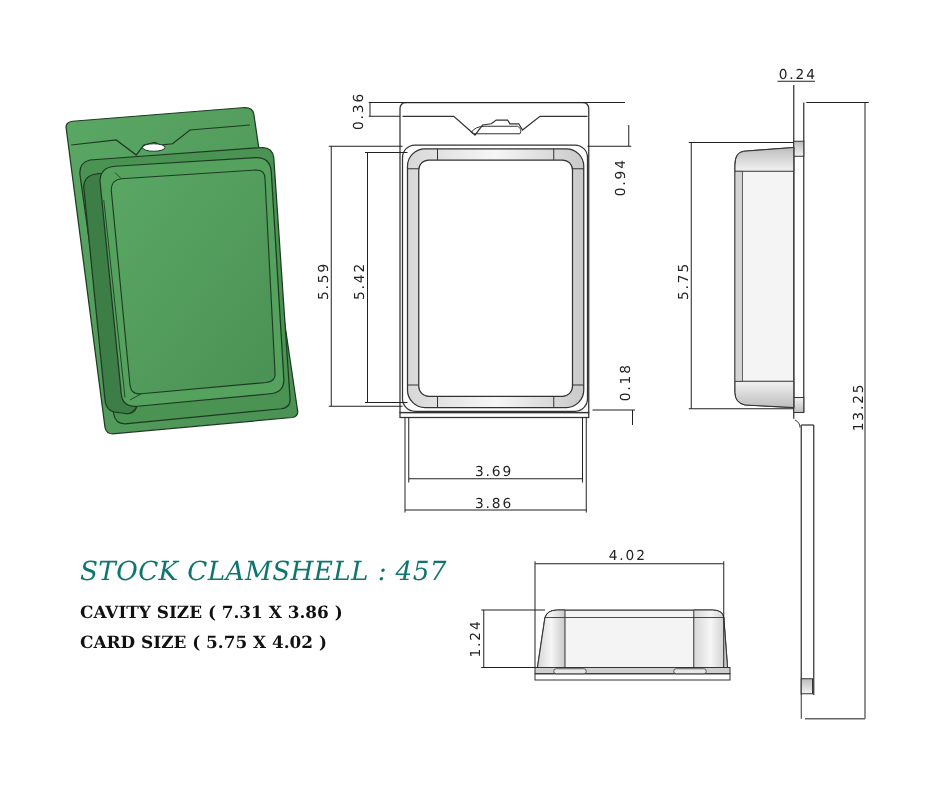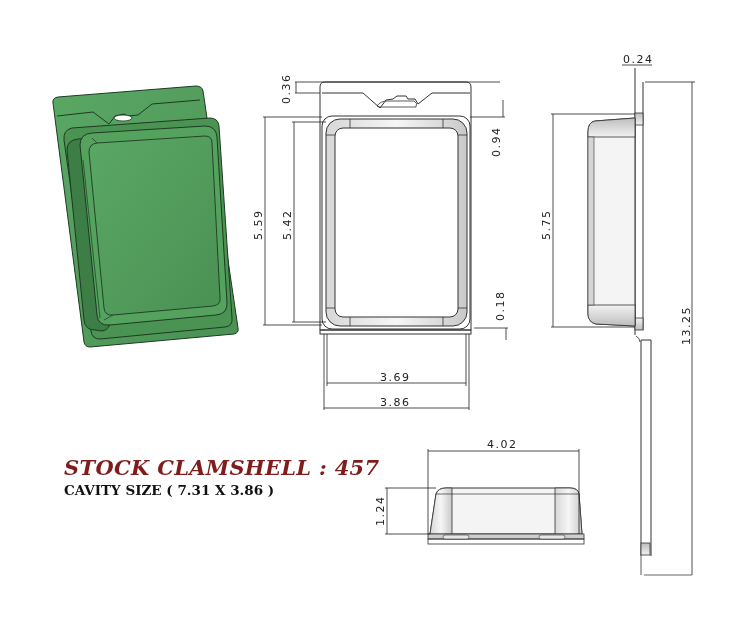--- a/index.html
+++ b/index.html
@@ -1,19 +1,19 @@
 <!DOCTYPE html>
 <html><head>
 <meta charset="utf-8">
 <style>
   html, body { margin: 0; padding: 0; background: #ffffff; }
   #stage { position: relative; width: 756px; height: 631px; background: #ffffff; overflow: hidden; }
   svg { position: absolute; left: 0; top: 0; }
   .dimtxt { font-family: "DejaVu Sans", sans-serif; font-size: 11px; fill: #222; letter-spacing: 1.5px; }
-  .title { position: absolute; left: 64px; top: 455px; font-family: "DejaVu Serif", serif; font-weight: bold; font-style: italic; font-size: 21px; color: #7f1d1d; white-space: nowrap; letter-spacing: 0.3px; }
+  .title { position: absolute; left: 64px; top: 445px; font-family: "DejaVu Serif", serif; font-weight: normal; font-style: italic; font-size: 21px; color: #0f766e; white-space: nowrap; letter-spacing: 0.3px; }
   .line1, .line2 { position: absolute; left: 64px; font-family: "DejaVu Serif", serif; font-weight: bold; font-size: 13.5px; color: #111; white-space: nowrap; }
   .line1 { top: 482px; }
   .line2 { top: 506px; }
 </style>
 </head>
 <body>
 
 <div id="stage">
 
   <svg width="756" height="631" viewBox="0 0 756 631">
@@ -166,13 +166,14 @@
     </g>
 
     <text class="dimtxt" x="487" y="448">4.02</text>
     <text class="dimtxt" transform="translate(384,526) rotate(-90)">1.24</text>
   </svg>
 
   <div class="title">
     <span>STOCK CLAMSHELL : </span><span>457</span>
   </div>
   <div class="line1">CAVITY SIZE ( 7.31 X 3.86 )</div>
+  <div class="line2">CARD SIZE ( 5.75 X 4.02 )</div>
 </div>
 
 </body></html>

